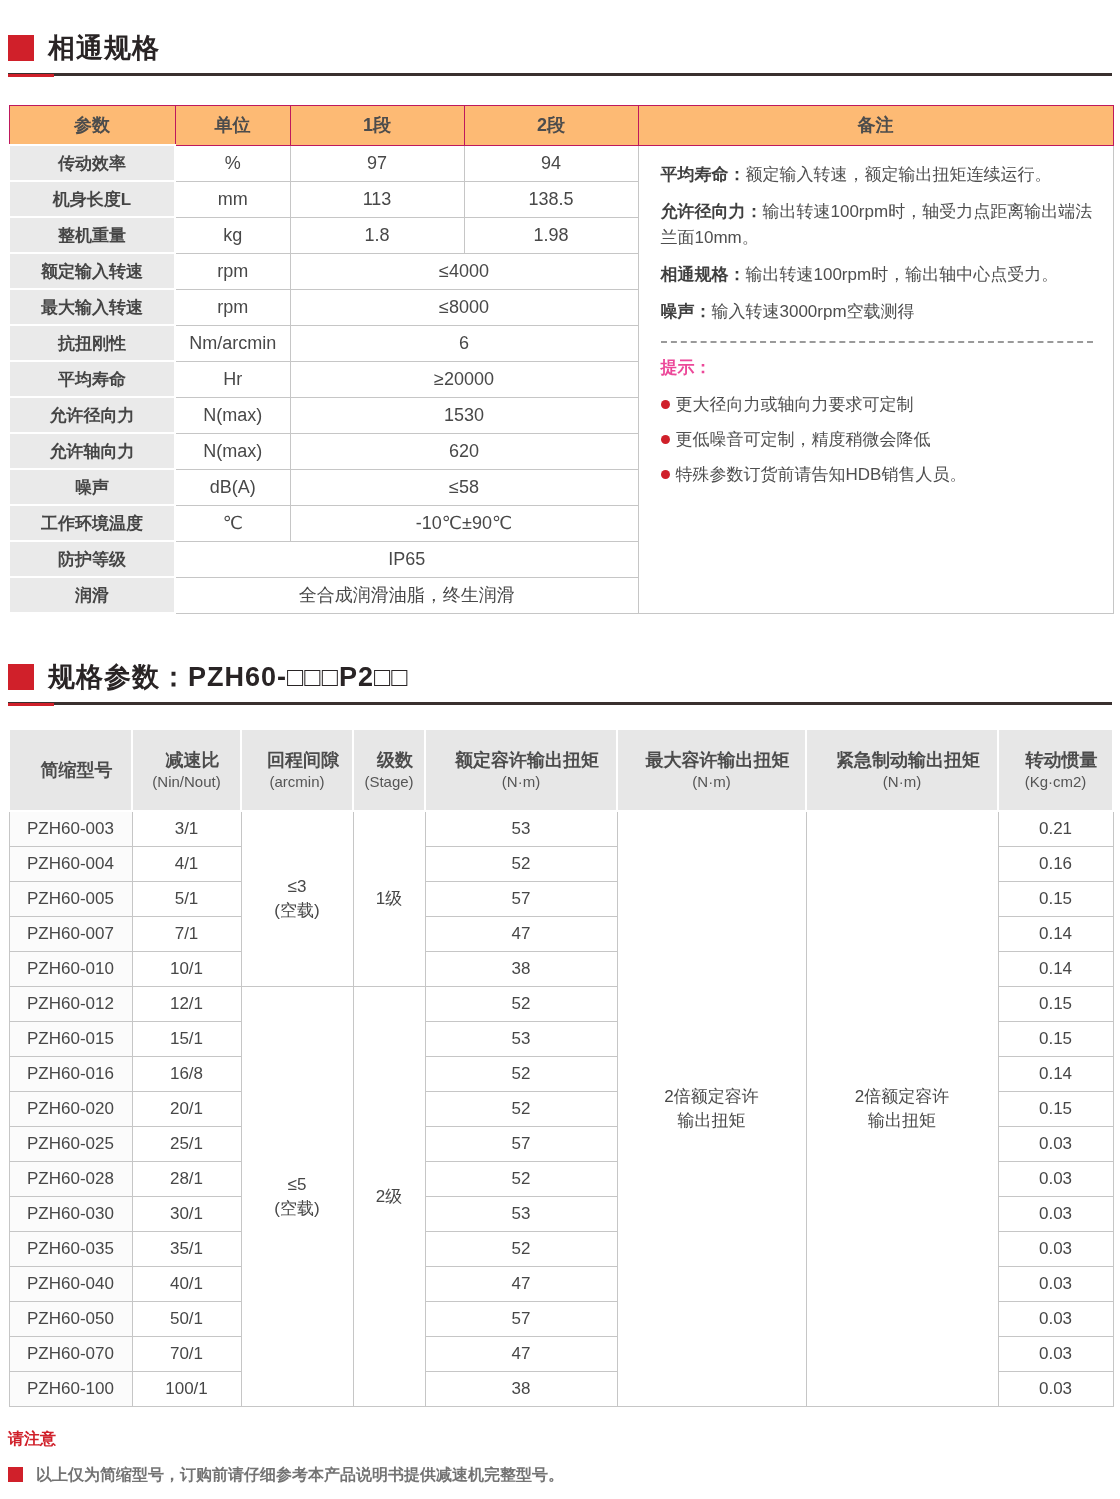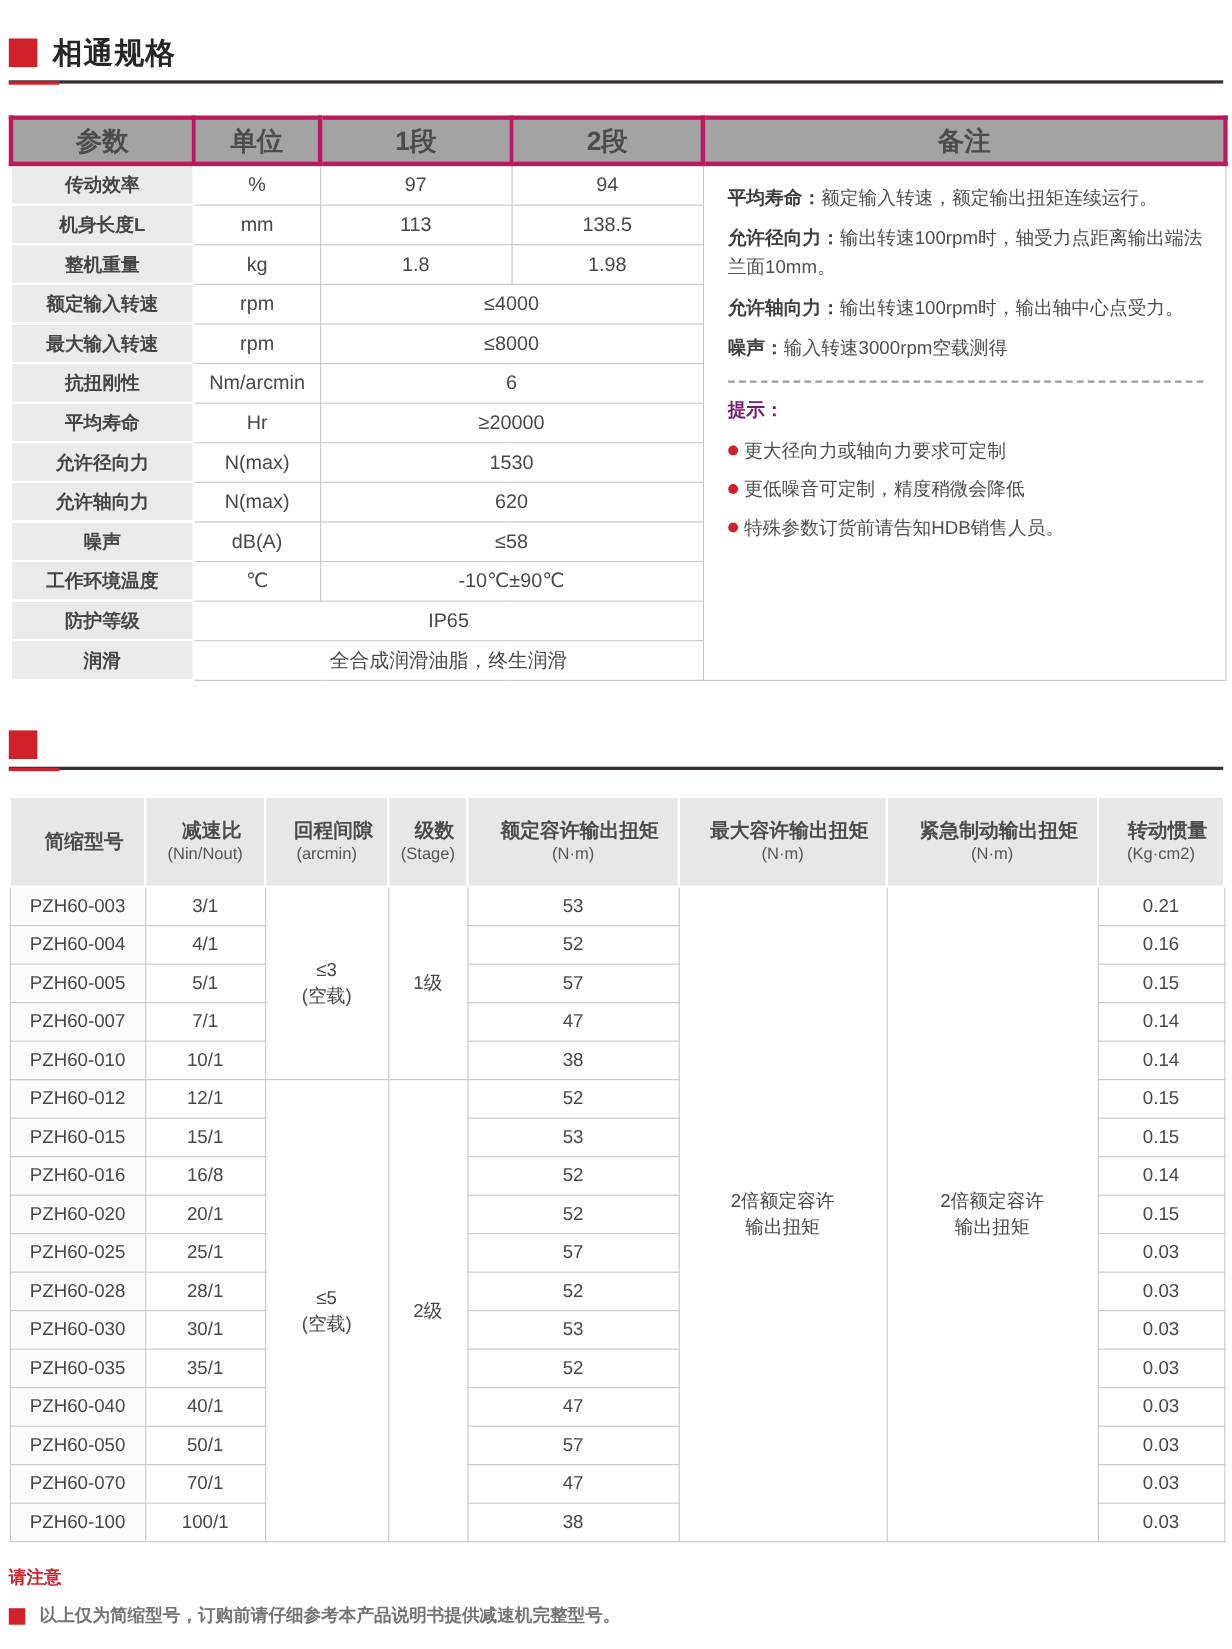--- a/index.html
+++ b/index.html
@@ -13,32 +13,32 @@
   .sec-title{font-size:27px;font-weight:bold;color:#292425;letter-spacing:1px;white-space:nowrap;}
   .rule{position:relative;height:3px;background:#39302f;margin-top:7px;}
   .rule::after{content:"";position:absolute;left:0;top:1px;width:46px;height:3px;background:#d0202a;}
 
   
   table{border-collapse:collapse;table-layout:fixed;width:1104px;}
   td,th{padding:0;vertical-align:middle;text-align:center;overflow:hidden;}
 
   
   .spec-table{margin-top:29px;}
-  .spec-table th{height:38px;background:#a3a3a3;border:4px solid #be185d;
-    font-size:24px;font-weight:bold;color:#4c4c4c;}
+  .spec-table th{height:38px;background:#fdba74;border:1px solid #be185d;
+    font-size:18px;font-weight:bold;color:#4c4c4c;}
   .spec-table td{height:34px;font-size:18px;color:#484848;}
   .spec-table td.lbl{background:#eaeaea;border:2px solid #ffffff;font-weight:bold;font-size:17px;color:#454545;}
   .spec-table td.val{background:#ffffff;border:1px solid #c6c6c6;}
   .spec-table td.remarks-cell{background:#ffffff;border:1px solid #c6c6c6;vertical-align:top;text-align:left;}
 
   .remarks{padding:16px 20px 10px 22px;font-size:17px;line-height:26px;color:#4e4e4e;}
   .remarks p{margin:0 0 11px 0;}
   .remarks .lead{font-weight:bold;color:#3f3f3f;}
   .dashed{border-top:2px dashed #9a9a9a;margin:16px 0 12px 0;height:0;}
-  .tips-title{font-weight:bold;color:#701a75;margin:0 0 8px 0;}
+  .tips-title{font-weight:bold;color:#ec4899;margin:0 0 8px 0;}
   .tip{display:flex;align-items:flex-start;margin:0 0 9px 0;}
   .tip .dot{width:9px;height:9px;border-radius:50%;background:#d0202a;flex:0 0 auto;margin:8px 6px 0 0;}
 
   
   .model-table{margin-top:23px;}
   .model-table th{height:80px;background:#e7e7e7;border:2px solid #ffffff;color:#4c4c4c;}
   .model-table th .t{font-size:18px;font-weight:bold;line-height:24px;padding-left:12px;}
   .model-table th .sub{font-size:15px;font-weight:normal;color:#555555;line-height:20px;}
   .model-table th .sub:empty{display:none;}
   .model-table td{height:34px;background:#ffffff;border:1px solid #c6c6c6;font-size:17px;color:#474747;}
@@ -83,21 +83,21 @@
     </tr>
     <tr>
       <td class="lbl">传动效率</td>
       <td class="val">%</td>
       <td class="val">97</td>
       <td class="val">94</td>
       <td class="remarks-cell" rowspan="13">
         <div class="remarks">
           <p><span class="lead">平均寿命：</span><span>额定输入转速，额定输出扭矩连续运行。</span></p>
           <p><span class="lead">允许径向力：</span><span>输出转速100rpm时，轴受力点距离输出端法兰面10mm。</span></p>
-          <p><span class="lead">允许轴向力：</span><span>输出转速100rpm时，输出轴中心点受力。</span></p>
+          <p><span class="lead">相通规格：</span><span>输出转速100rpm时，输出轴中心点受力。</span></p>
           <p><span class="lead">噪声：</span><span>输入转速3000rpm空载测得</span></p>
           <div class="dashed"></div>
           <p class="tips-title">提示：</p>
           <div class="tip">
                 <span class="dot"></span>
                 <span>更大径向力或轴向力要求可定制</span>
               </div>
           <div class="tip">
                 <span class="dot"></span>
                 <span>更低噪音可定制，精度稍微会降低</span>
@@ -168,20 +168,21 @@
     <tr>
       <td class="lbl">润滑</td>
       <td class="val" colspan="3">全合成润滑油脂，终生润滑</td>
     </tr>
   </tbody>
     </table>
 
   <div class="section" style="margin-top:45px;">
     <div class="sec-head">
       <span class="red-sq"></span>
+      <span class="sec-title">规格参数：PZH60-□□□P2□□</span>
     </div>
     <div class="rule"></div>
   </div>
 
   <table class="model-table">
     <colgroup>
         <col style="width:123px">
         <col style="width:109px">
         <col style="width:112px">
         <col style="width:72px">

